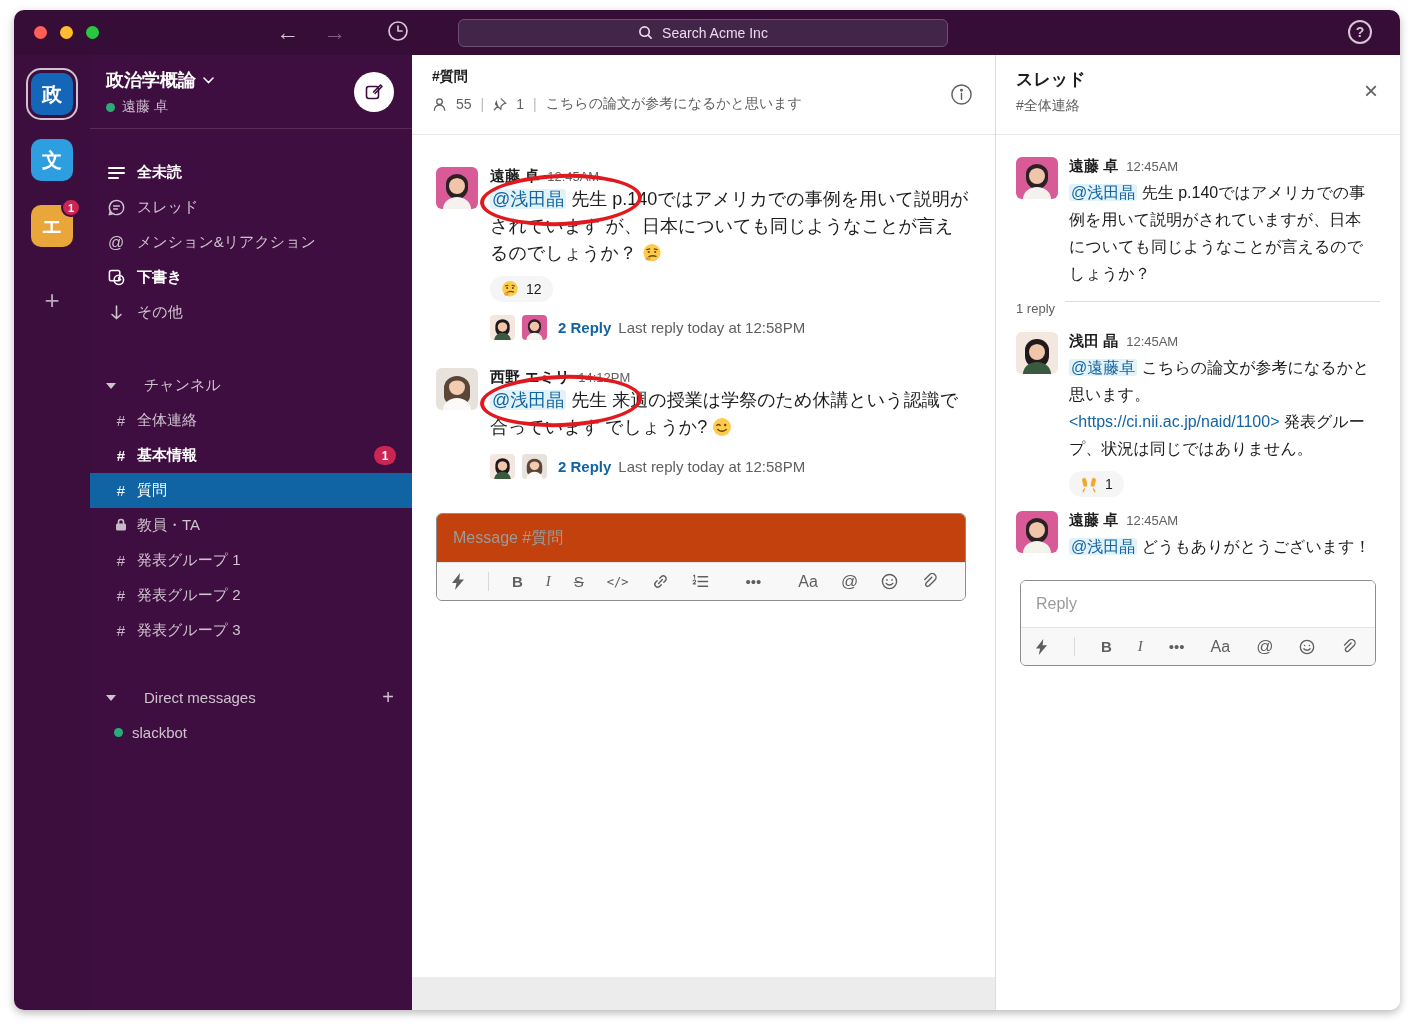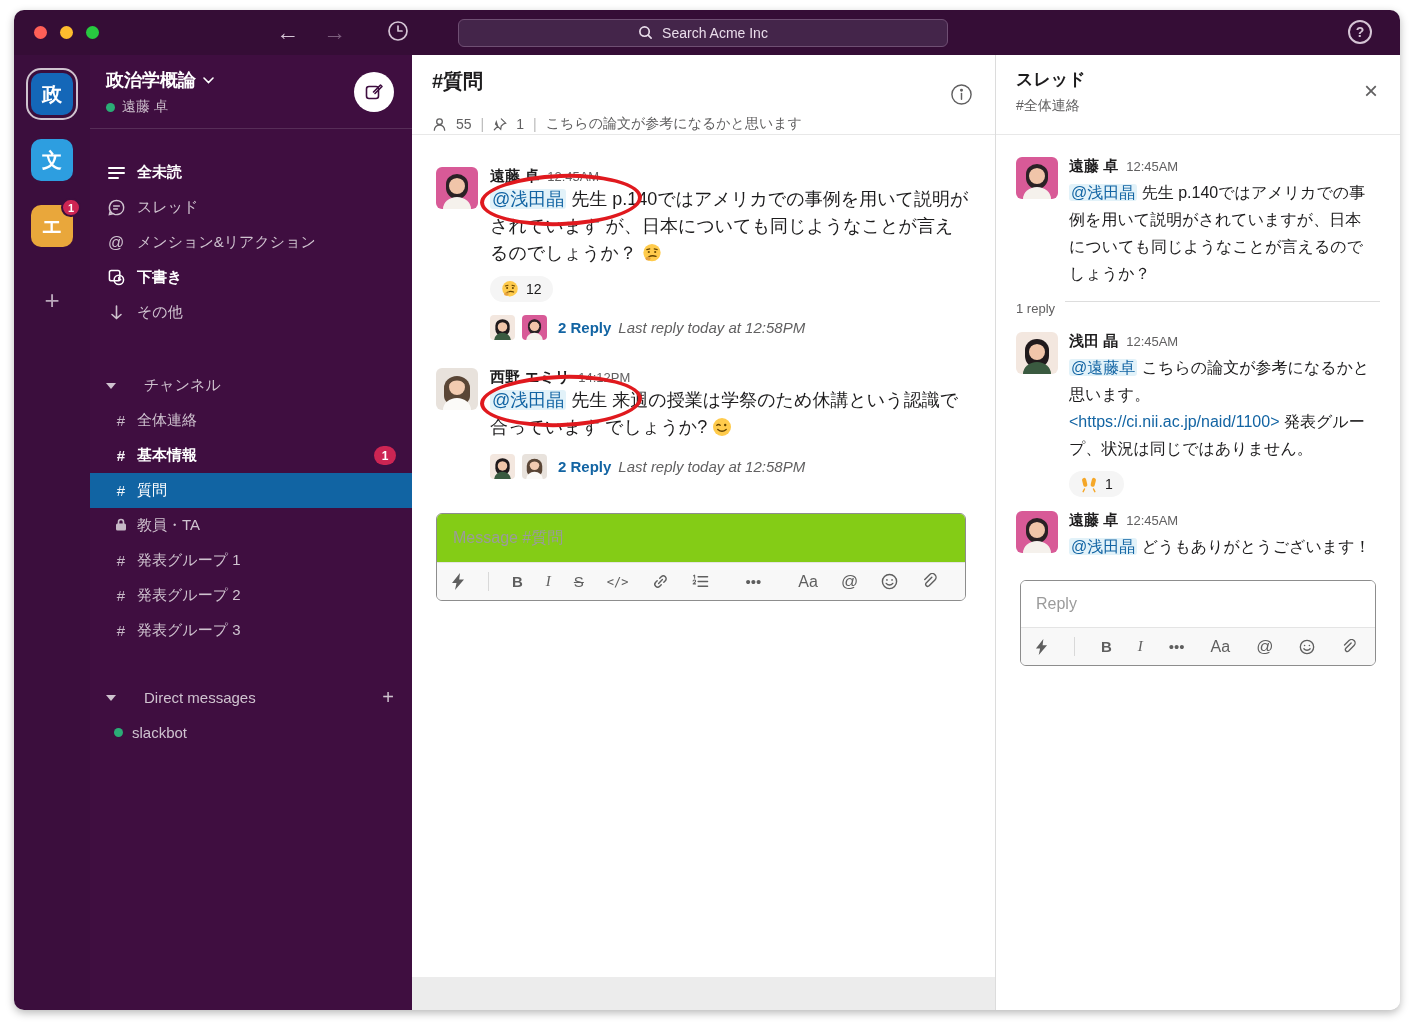--- a/index.html
+++ b/index.html
@@ -60,45 +60,45 @@
   .ch-row .pre { width:14px; text-align:center; flex-shrink:0; opacity:.95; }
   .ch-sel { background:#1164a3; color:#fff; }
   .badge { position:absolute; right:16px; min-width:22px; height:19px; background:#cd2553;
     border-radius:10px; color:#fff; font-size:12px; font-weight:700;
     display:flex; align-items:center; justify-content:center; padding:0 6px; }
   .plus-r { position:absolute; right:18px; font-size:20px; color:#cfc3cf; }
 
   
   .main { flex:1; background:#fff; display:flex; flex-direction:column; min-width:0; position:relative; }
   .ch-head { height:80px; border-bottom:1px solid #e8e8e8; padding:13px 20px; position:relative; flex-shrink:0; }
-  .ch-title { font-size:20px; font-weight:800; }
-  .ch-meta { margin-top:20px; display:flex; align-items:center; gap:9px; color:#616061; font-size:14px; }
+  .ch-title { font-size:14px; font-weight:800; }
+  .ch-meta { margin-top:9px; display:flex; align-items:center; gap:9px; color:#616061; font-size:14px; }
   .ch-meta .sep { color:#b9b9b9; }
   .info-ic { position:absolute; right:22px; top:28px; }
   .msgs { flex:1; padding-top:32px; overflow:hidden; }
   .msg { display:flex; gap:12px; padding:0 24px; margin-bottom:28px; }
   .avatar { width:42px; height:42px; border-radius:6px; overflow:hidden; flex-shrink:0; }
   .avatar svg { display:block; }
   .av-sm { width:25px; height:25px; border-radius:4px; overflow:hidden; flex-shrink:0; }
   .m-body { min-width:0; }
   .m-head { display:flex; align-items:baseline; gap:8px; }
   .m-name { font-weight:800; font-size:15px; }
   .m-time { color:#616061; font-size:13px; }
   .m-text { margin-top:0; font-size:18px; line-height:27px; max-width:535px; position:relative; }
   .mention { color:#1264a3; background:rgba(29,155,209,.13); border-radius:3px; padding:0 2px; }
   .redcircle { position:absolute; left:-10px; top:-12px; width:162px; height:52px;
     border:4px solid #e0191e; border-radius:50%; transform:rotate(-2deg); pointer-events:none; z-index:3; }
   .react { margin-top:9px; display:inline-flex; align-items:center; gap:7px;
     background:#f5f5f5; border-radius:14px; padding:4px 11px; font-size:14px; color:#1d1c1d; }
   .t-row { margin-top:13px; display:flex; align-items:center; gap:7px; font-size:15px; }
   .t-link { color:#1264a3; font-weight:700; margin-left:4px; }
-  .t-last { color:#616061;font-style:italic; }
+  .t-last { color:#616061; }
   .composer { margin:34px 24px 0; width:530px; border:1px solid #8d8d8d; border-radius:6px; overflow:hidden; }
   .composer input { width:100%; border:none; outline:none; padding:15px 16px; font-size:16px;
-    font-family:inherit; color:#1d1c1d; background:#84cc16; }
+    font-family:inherit; color:#1d1c1d; background:#c2410c; }
   .composer input::placeholder { color:#9b9b9b; }
   .toolbar { display:flex; align-items:center; gap:23px; background:#f8f8f8;
     border-top:1px solid #e4e4e4; padding:9px 14px; color:#5f5f5f; }
   .tb { font-size:15px; color:#5f5f5f; display:flex; align-items:center; line-height:1; }
   .tb-b { font-weight:800; } .tb-i { font-style:italic; font-family:"Liberation Serif",serif; }
   .tb-s { text-decoration:line-through; } .tb-code { font-family:"DejaVu Sans Mono",monospace; font-size:12px; }
   .tb-div { width:1px; height:19px; background:#d9d9d9; }
   .bottom-strip { position:absolute; bottom:0; left:0; right:0; height:33px; background:#ececec; }
 
   

